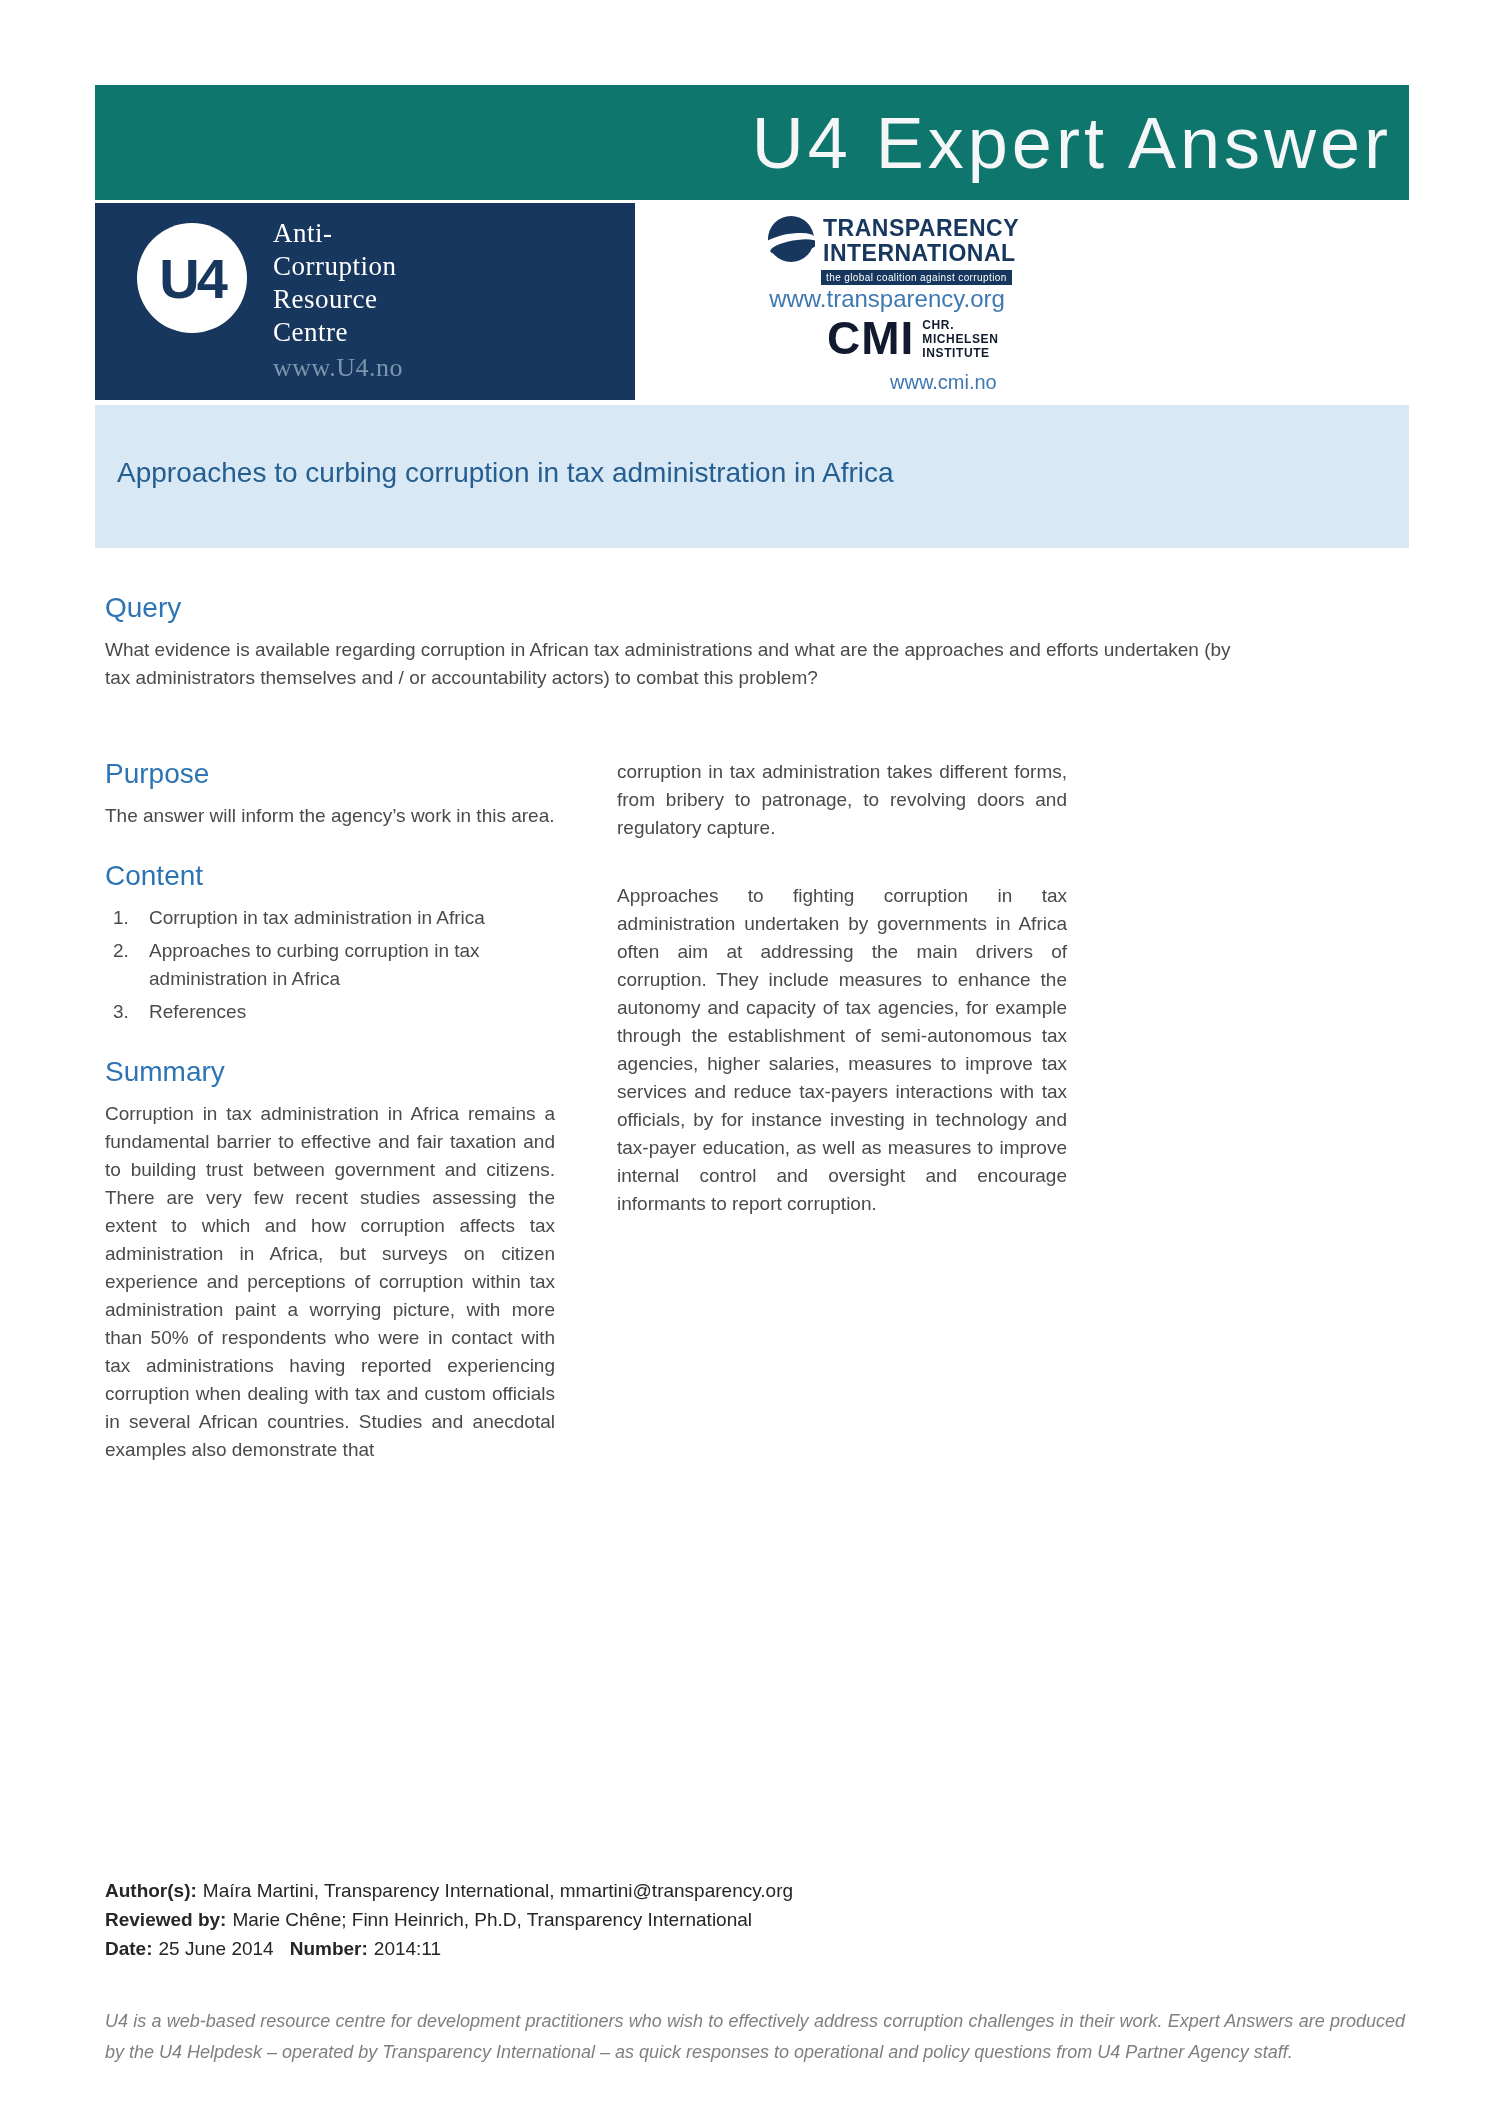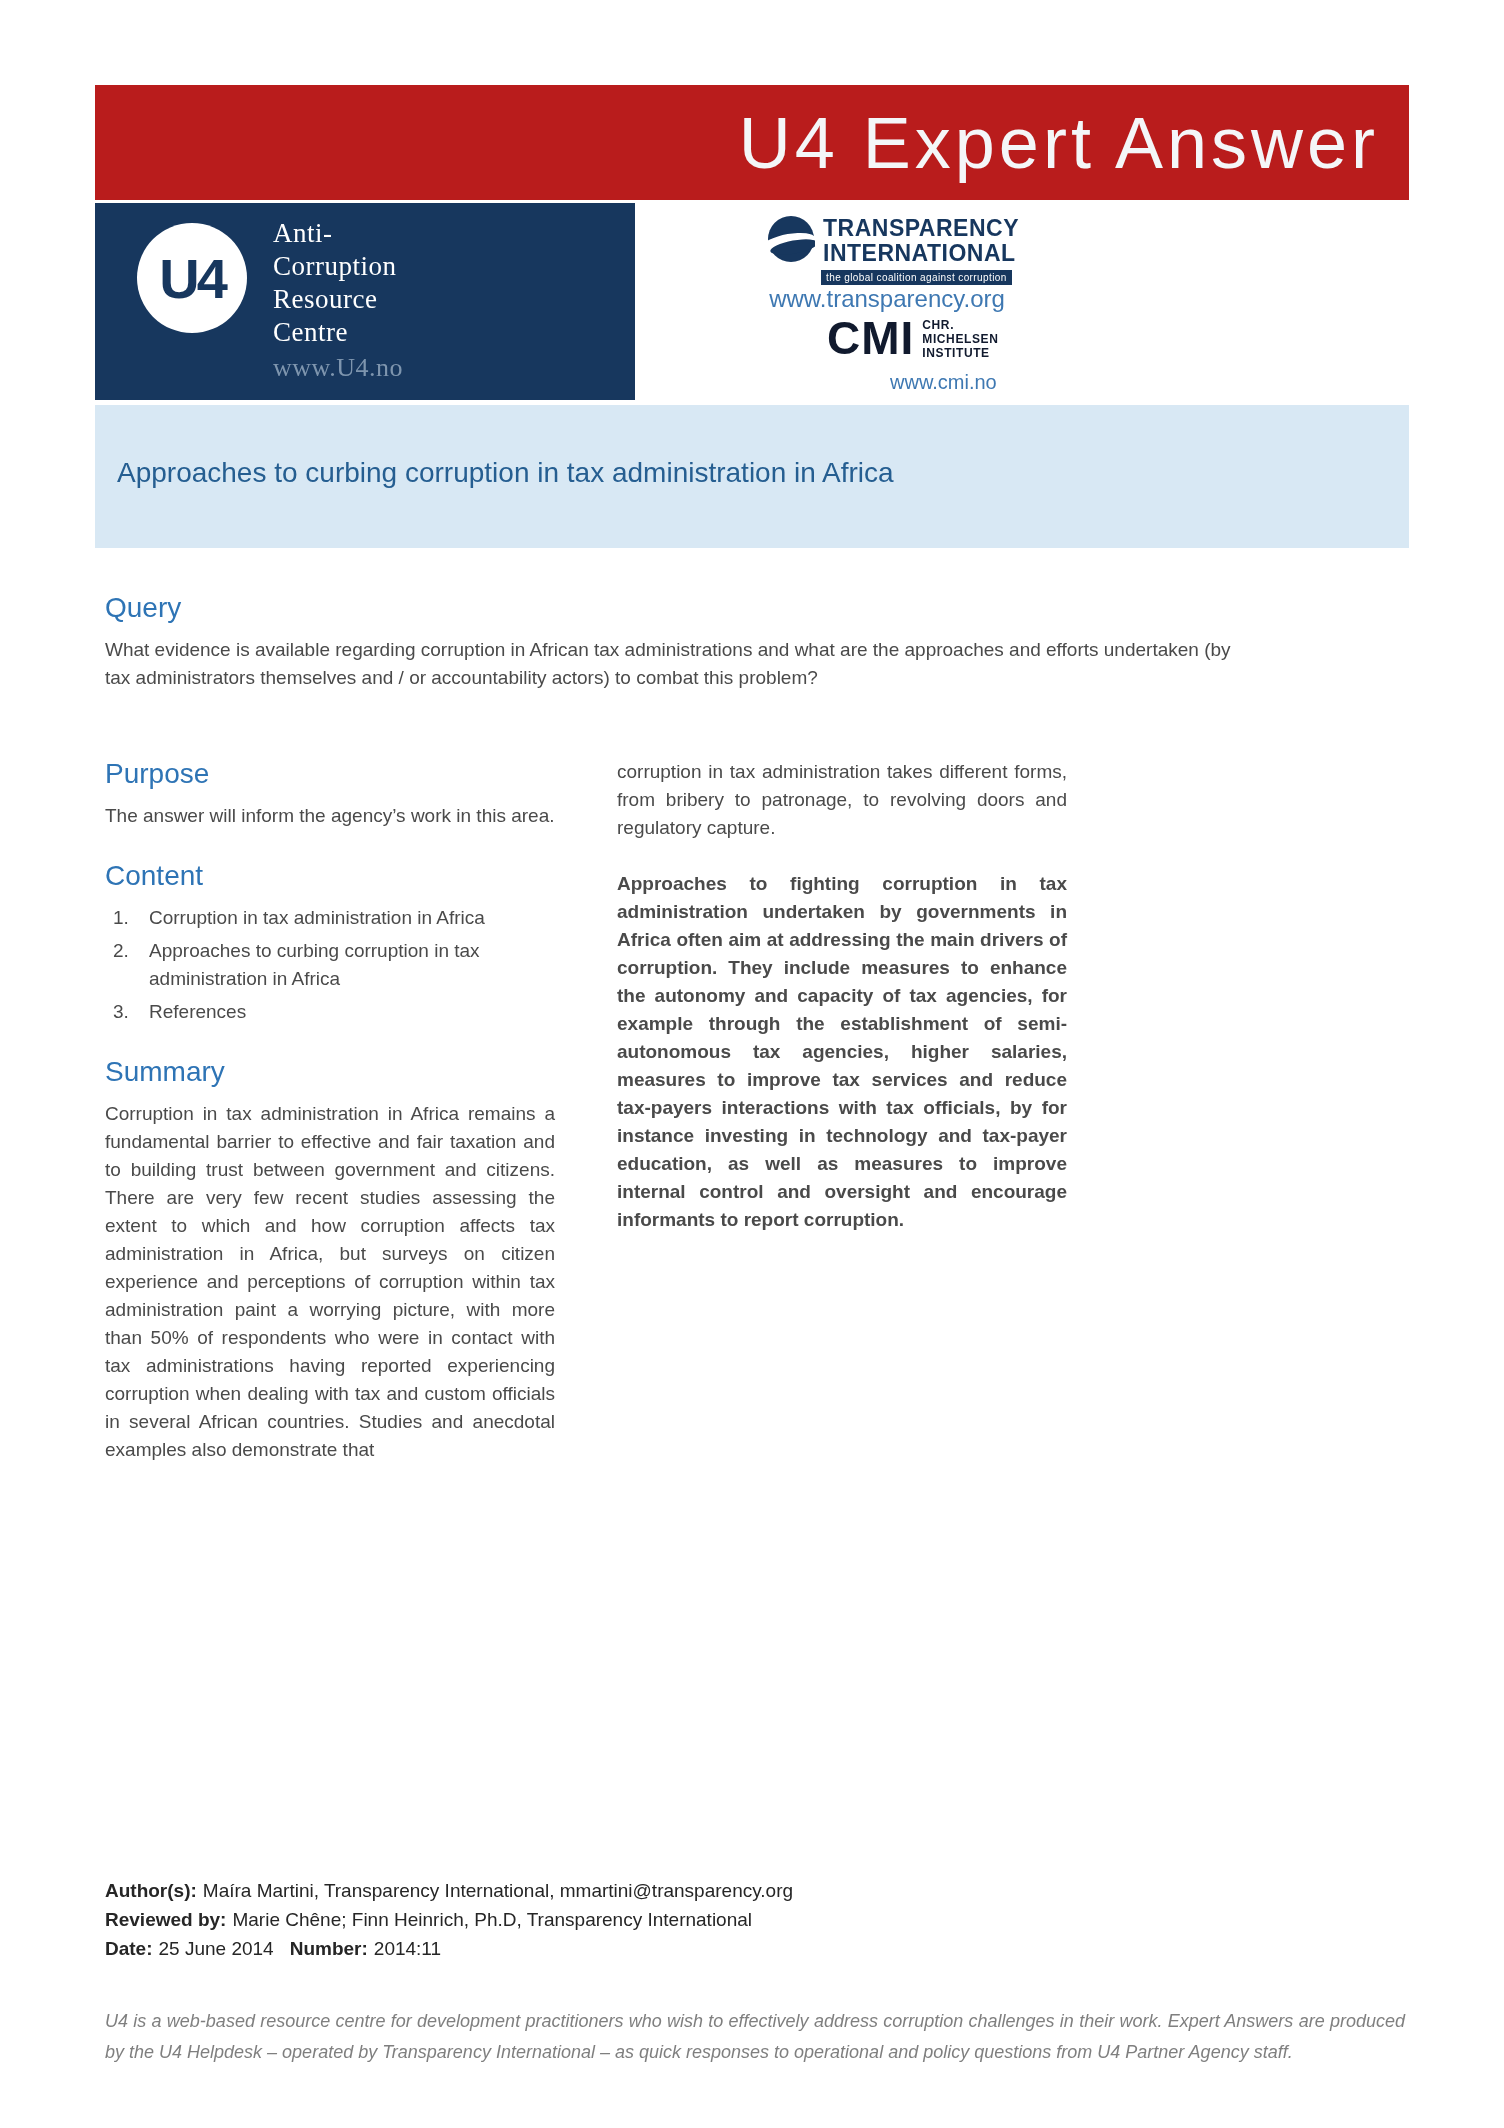--- a/index.html
+++ b/index.html
@@ -15,25 +15,25 @@
   .doc {
     position: absolute;
     left: 95px;
     top: 85px;
     width: 1314px;
     height: 2043px;
   }
   
   .banner {
     height: 115px;
-    background: #b91c1c;
+    background: #0f766e;
     display: flex;
     align-items: center;
     justify-content: flex-end;
-    padding-right: 30px;
+    padding-right: 17px;
     box-sizing: border-box;
   }
   .banner-title {
     color: #F4F6F8;
     font-size: 72px;
     font-weight: 300;
     letter-spacing: 4px;
     white-space: nowrap;
   }
   
@@ -95,21 +95,21 @@
   .two-col { margin-top: 66px; display: flex; }
   .col-left { width: 450px; margin-right: 62px; flex: none; }
   .col-right { width: 450px; flex: none; }
   .body-text { color: #4A4A4A; font-size: 19px; line-height: 28px; margin: 0; }
   .justified { text-align: justify; }
   .section-gap { margin-top: 30px; }
   .toc-list { margin: 0; padding: 0; list-style: none; }
   .toc-item { display: flex; color: #4A4A4A; font-size: 19px; line-height: 28px; margin-bottom: 5px; }
   .toc-num { width: 44px; padding-left: 8px; box-sizing: border-box; flex: none; }
   .toc-text { flex: 1; }
-  .col-right p + p { margin-top: 28px; font-weight: bold; }
+  .col-right p + p { margin-top: 40px; }
 
   
   .footer-block {
     position: absolute; left: 10px; top: 1791px;
     color: #262626; font-size: 19px; line-height: 29px;
   }
   .footer-block .label { font-weight: bold; margin-right: 6px; }
   .footer-block .label.inline2 { margin-left: 16px; }
   .disclaimer {
     position: absolute; left: 10px; top: 1903px; width: 1300px;

